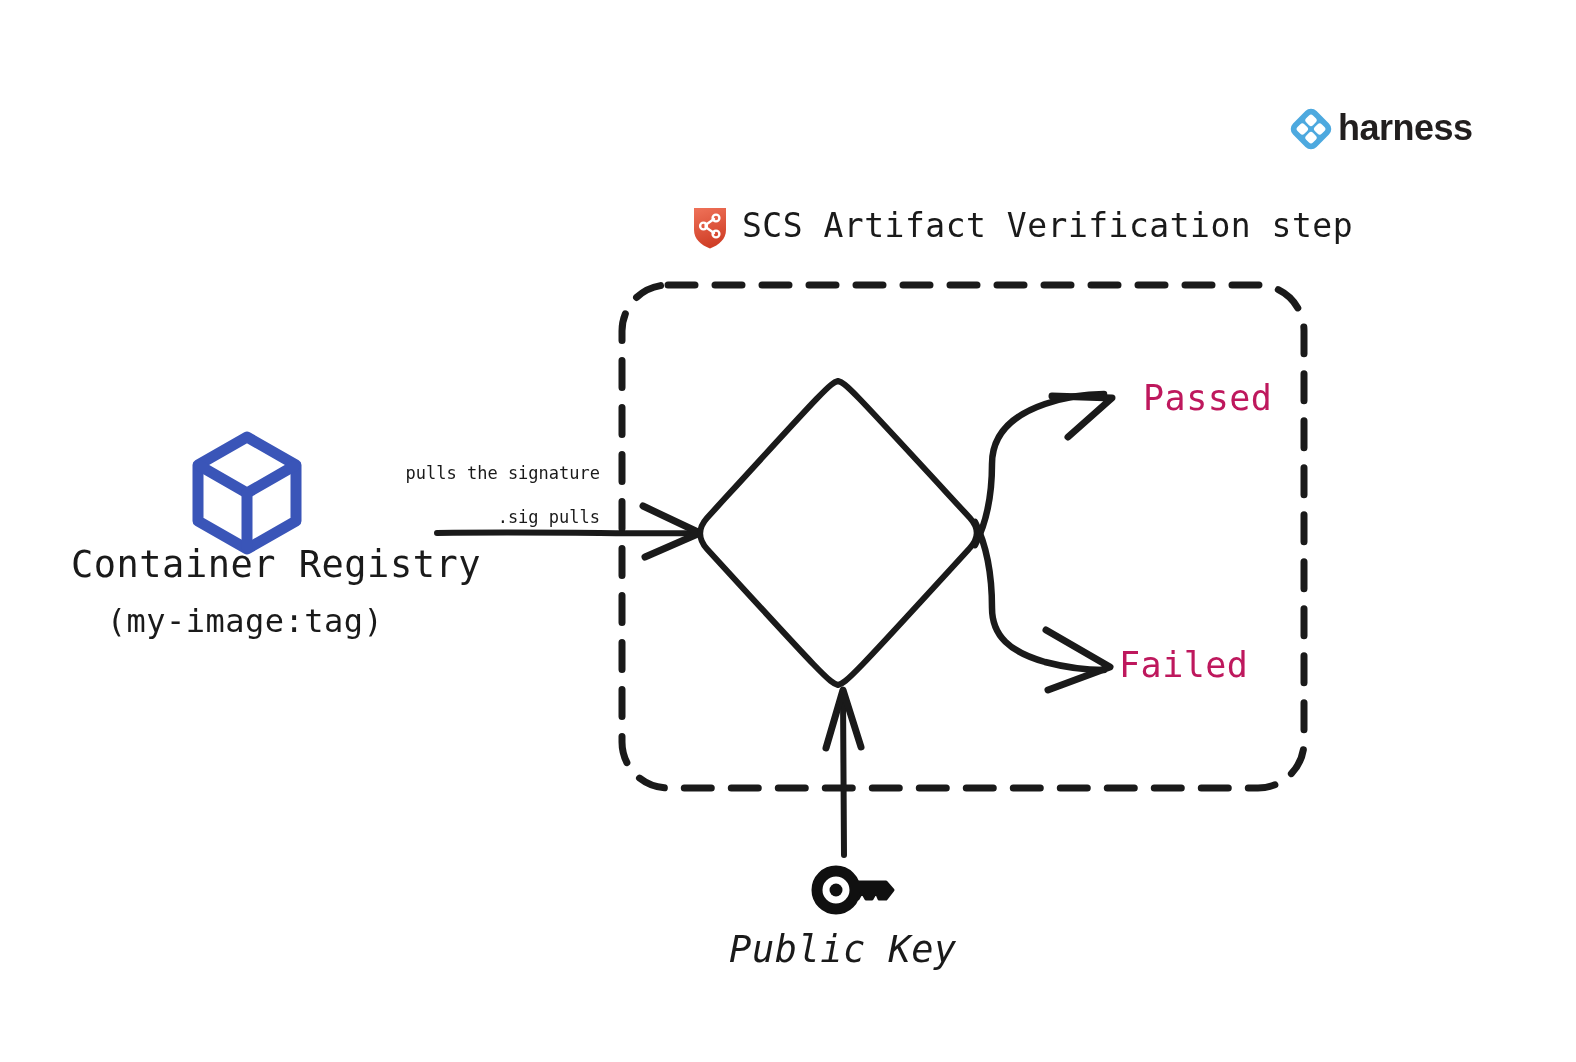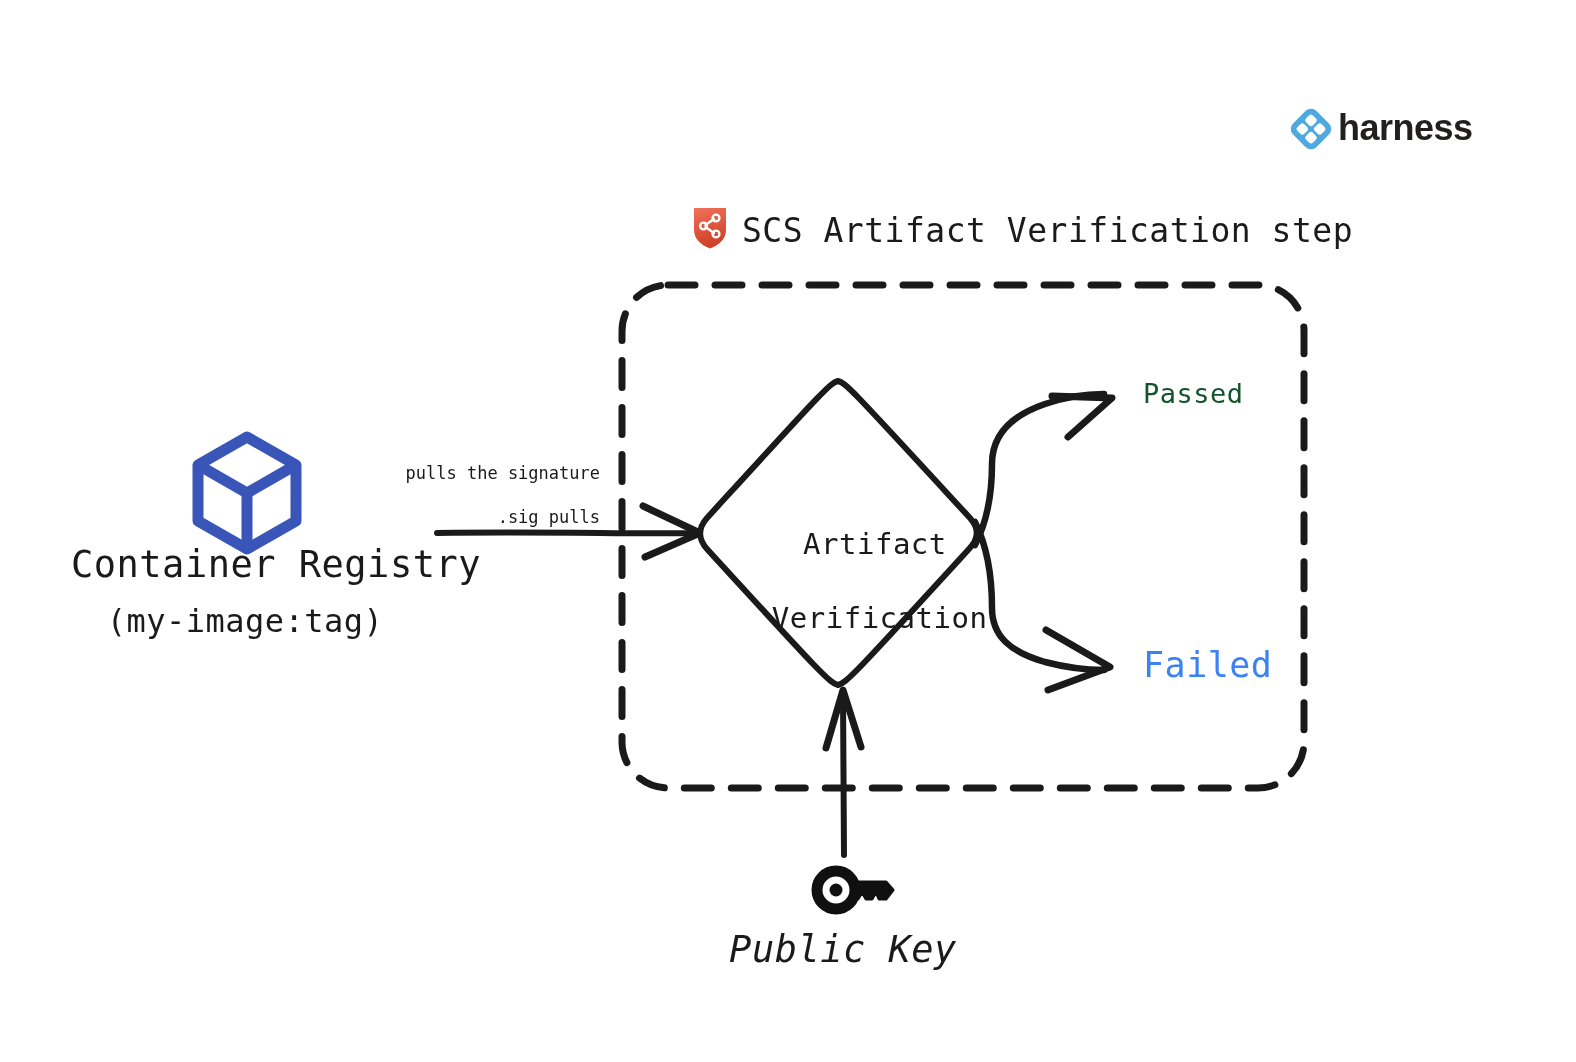--- a/index.html
+++ b/index.html
@@ -41,21 +41,21 @@
     line-height: 1;
     padding-bottom: 2px;
   }
 
   
   .step-title {
     position: absolute;
     left: 692px;
     top: 206px;
     display: flex;
-    align-items: flex-end;
+    align-items: flex-start;
     gap: 14px;
   }
   .shield-icon {
     width: 36px;
     height: 44px;
     display: block;
   }
   .step-title-text {
     font-family: "DejaVu Sans Mono", monospace;
     font-size: 33px;
@@ -111,30 +111,30 @@
     top: 489px;
     width: 278px;
     text-align: center;
     font-size: 29px;
     line-height: 1.28;
     letter-spacing: 0.5px;
   }
   .result-passed {
     left: 1143px;
     top: 378px;
-    font-size: 27px;
-    color: #14532d;
+    font-size: 35px;
+    color: #be185d;
     letter-spacing: 0.5px;
     text-align: right;
   }
   .result-failed {
-    left: 1143px;
+    left: 1119px;
     top: 645px;
     font-size: 35px;
-    color: #3b82f6;
+    color: #be185d;
     letter-spacing: 0.5px;
   }
   .publickey-label {
     left: 643px;
     top: 928px;
     width: 400px;
     text-align: center;
     font-size: 37px;
     letter-spacing: 0.5px;
     font-style: italic;
@@ -229,22 +229,18 @@
   </svg>
 
   <div class="lbl registry-name">Container Registry</div>
   <div class="lbl registry-tag">(my-image:tag)</div>
 
   <div class="lbl pull-note">
     <span>pulls the signature</span><br>
     <span>.sig pulls</span>
   </div>
 
-  <div class="lbl diamond-text">
-    <span>Artifact</span><br>
-    <span>Verification</span>
-  </div>
 
   <div class="lbl result-passed">Passed</div>
   <div class="lbl result-failed">Failed</div>
 
   <div class="lbl publickey-label">Public Key</div>
 </div>
 
 </body></html>

